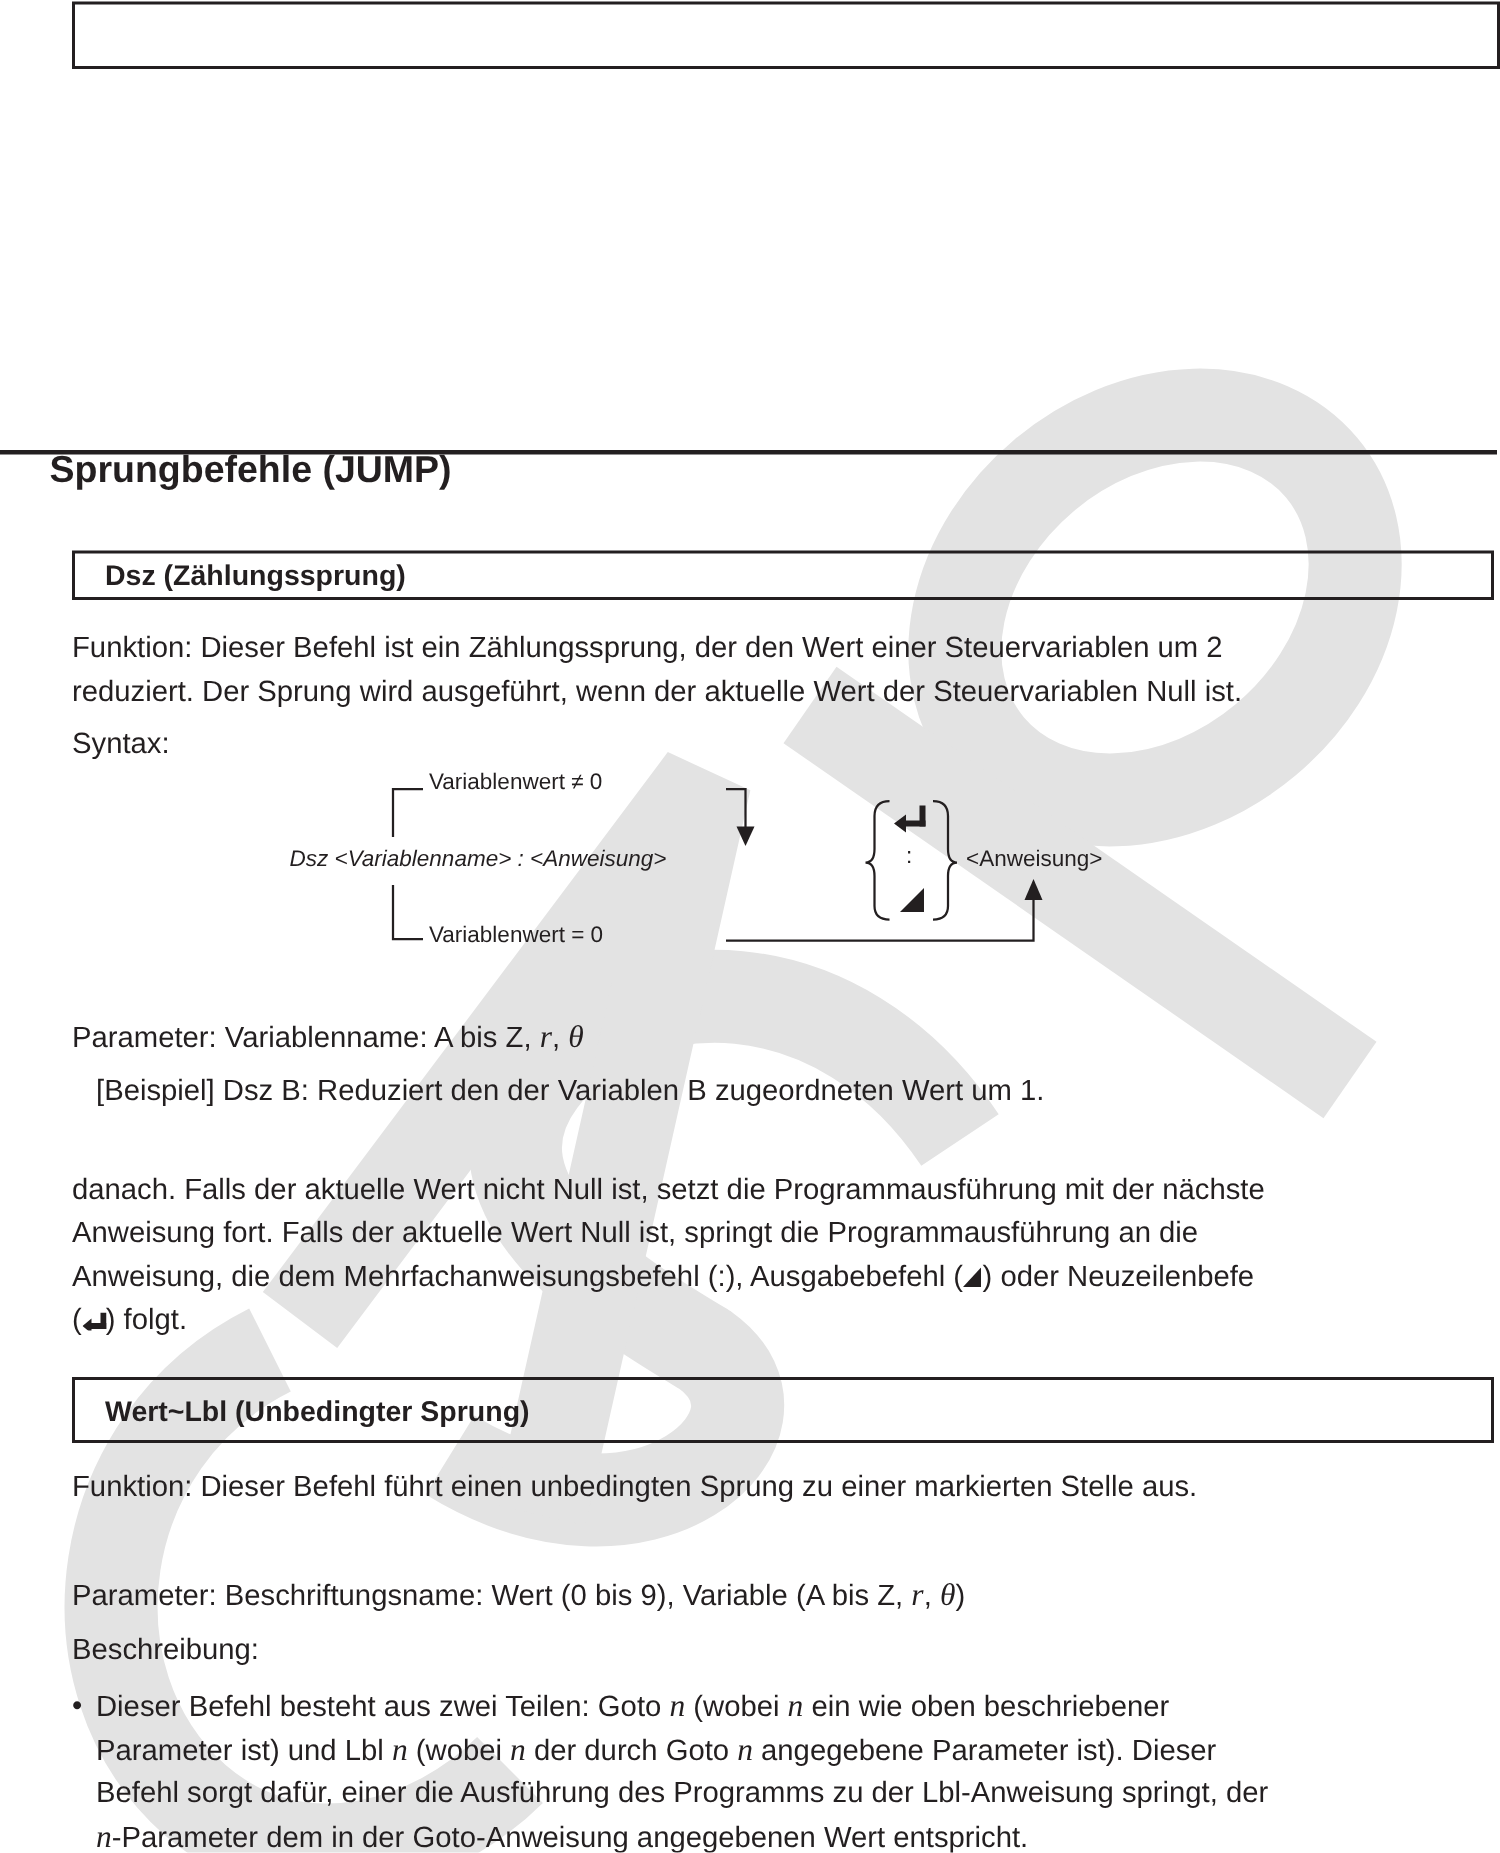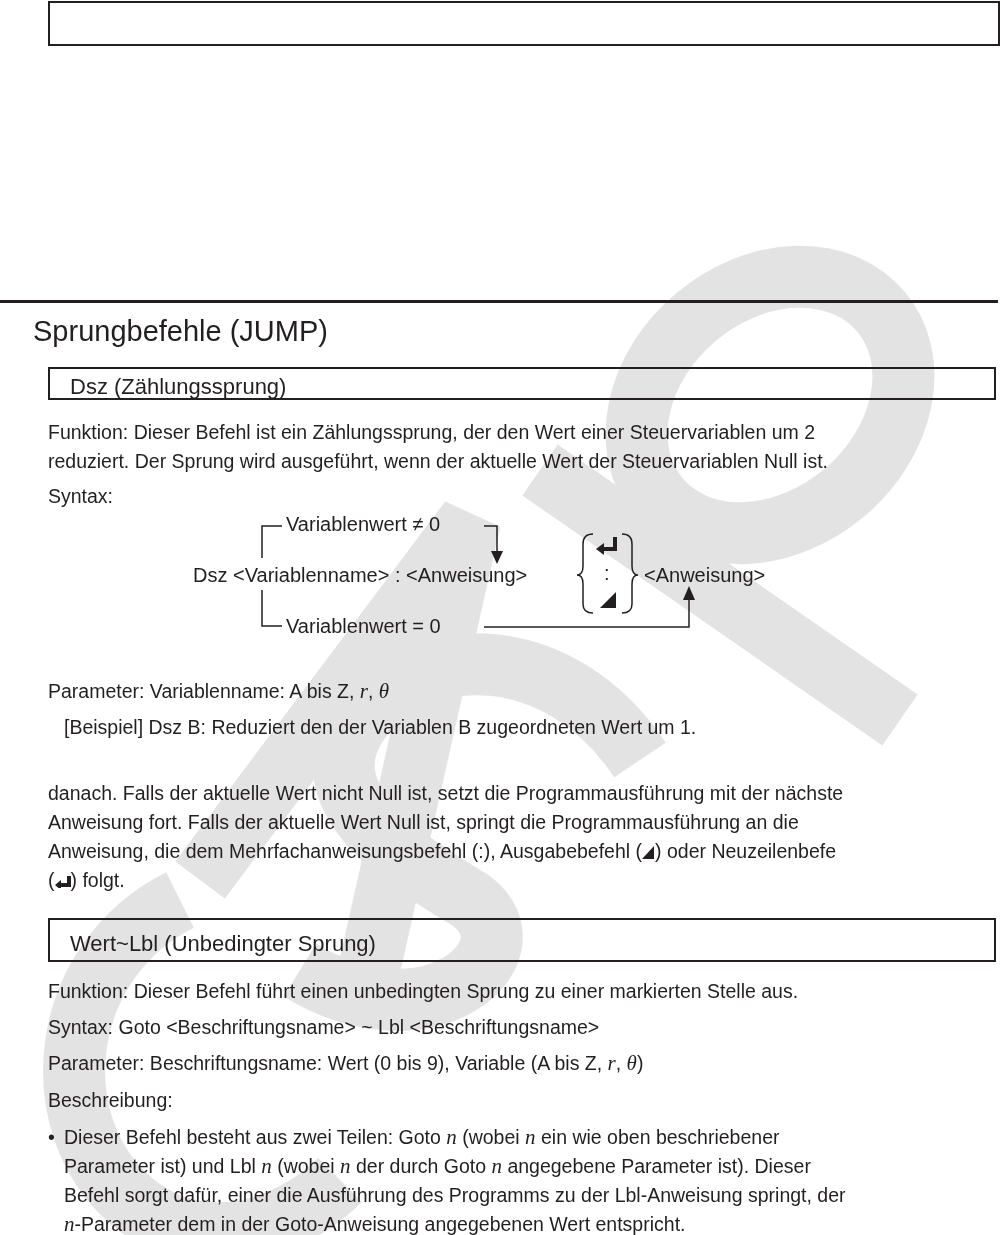--- a/index.html
+++ b/index.html
@@ -4,27 +4,27 @@
 <style>
   html, body { margin: 0; padding: 0; background: #ffffff; }
   body {
     width: 1000px; height: 1235px; position: relative; overflow: hidden;
     font-family: "Liberation Sans", sans-serif; color: #231f20;
   }
   .wm { position: absolute; left: 0; top: 0; width: 1000px; height: 1235px; z-index: 0; pointer-events: none; }
   .layer { position: absolute; left: 0; top: 0; width: 1000px; height: 1235px; z-index: 1; }
   .top-box { position: absolute; left: 48px; top: 1px; width: 948px; height: 41px; border: 2px solid #231f20; }
   .rule { position: absolute; left: 0; top: 300px; width: 998px; height: 3px; background: #231f20; }
-  .section-title { position: absolute; left: 33px; top: 315px; font-size: 29px; font-weight: normal; }
+  .section-title { position: absolute; left: 33px; top: 299px; font-size: 25px; font-weight: bold; }
   .cmd-box { position: absolute; left: 48px; width: 948px; height: 33px; border: 2px solid #231f20; box-sizing: border-box; }
-  .cmd-box span { position: absolute; left: 20px; top: 5px; font-size: 22px; font-weight: normal; }
+  .cmd-box span { position: absolute; left: 20px; top: 5px; font-size: 19px; font-weight: bold; }
   .p { position: absolute; left: 48px; font-size: 19.5px; line-height: 29px; white-space: nowrap; }
   .p b { font-weight: normal; }
   .it { font-family: "Liberation Serif", serif; font-style: italic; font-size: 21px; }
-  .diag { position: absolute; font-size: 20px; white-space: nowrap; }
+  .diag { position: absolute; font-size: 15px; white-space: nowrap; }
   .glyph-return { display: inline-block; width: 16px; height: 12px; vertical-align: -1px; }
   .glyph-tri { display: inline-block; width: 13px; height: 13px; vertical-align: -1px; }
 </style>
 </head>
 <body>
 
 <svg class="wm" viewBox="0 0 1000 1235">
   <g fill="none" stroke="#e3e3e3" stroke-width="62" stroke-linecap="butt">
 
     <ellipse cx="770" cy="405" rx="145" ry="115" transform="rotate(-40 770 405)"></ellipse>
@@ -67,21 +67,21 @@
 
     <g fill="#231f20">
       <rect x="613" y="37" width="4" height="14"></rect>
       <rect x="602" y="47" width="15" height="4"></rect>
       <polygon points="596,49 604,43 604,55"></polygon>
     </g>
 
     <polygon points="616,92 616,108 600,108" fill="#231f20"></polygon>
   </svg>
   <div class="diag" style="left:286px;top:513px;">Variablenwert ≠ 0</div>
-  <div class="diag" style="left:193px;top:564px;">Dsz &lt;Variablenname&gt; : &lt;Anweisung&gt;</div>
+  <div class="diag" style="left:193px;top:564px;font-style:italic;">Dsz &lt;Variablenname&gt; : &lt;Anweisung&gt;</div>
   <div class="diag" style="left:604px;top:562px;">:</div>
   <div class="diag" style="left:644px;top:564px;">&lt;Anweisung&gt;</div>
   <div class="diag" style="left:286px;top:615px;">Variablenwert = 0</div>
 
   <div class="p" style="top:677px;"><b>Parameter:</b><span> Variablenname: A bis Z, </span><span class="it">r</span><span>, </span><span class="it">θ</span></div>
   <div class="p" style="top:713px;left:64px;">[Beispiel] Dsz B: Reduziert den der Variablen B zugeordneten Wert um 1.</div>
 
   <div class="p" style="top:779px;">danach. Falls der aktuelle Wert nicht Null ist, setzt die Programmausführung mit der nächste</div>
   <div class="p" style="top:808px;">Anweisung fort. Falls der aktuelle Wert Null ist, springt die Programmausführung an die</div>
   <div class="p" style="top:837px;"><span>Anweisung, die dem Mehrfachanweisungsbefehl (:), Ausgabebefehl (</span><svg class="glyph-tri" viewBox="0 0 13 13">
@@ -91,21 +91,20 @@
         <rect x="12" y="0" width="4" height="11" fill="#231f20"></rect>
         <rect x="4" y="7" width="12" height="4" fill="#231f20"></rect>
         <polygon points="0,9 6,4 6,14" fill="#231f20"></polygon>
       </svg><span>) folgt.</span></div>
 
   <div class="cmd-box" style="top:918px;height:44px;">
     <span style="top:11px;">Wert~Lbl (Unbedingter Sprung)</span>
   </div>
 
   <div class="p" style="top:977px;"><b>Funktion:</b><span> Dieser Befehl führt einen unbedingten Sprung zu einer markierten Stelle aus.</span></div>
-  <div class="p" style="top:1013px;"><b>Syntax:</b><span> Goto &lt;Beschriftungsname&gt; ~ Lbl &lt;Beschriftungsname&gt;</span></div>
   <div class="p" style="top:1049px;"><b>Parameter:</b><span> Beschriftungsname: Wert (0 bis 9), Variable (A bis Z, </span><span class="it">r</span><span>, </span><span class="it">θ</span><span>)</span></div>
   <div class="p" style="top:1086px;"><b>Beschreibung:</b></div>
 
   <div class="p" style="top:1123px;">•</div>
   <div class="p" style="top:1152px;left:64px;"><span>Parameter ist) und Lbl  </span><span class="it">n</span><span> (wobei </span><span class="it">n</span><span> der durch Goto </span><span class="it">n</span><span> angegebene Parameter ist). Dieser</span></div>
   <div class="p" style="top:1123px;left:64px;"><span>Dieser Befehl besteht aus zwei Teilen: Goto </span><span class="it">n</span><span> (wobei </span><span class="it">n</span><span> ein wie oben beschriebener</span></div>
   <div class="p" style="top:1181px;left:64px;">Befehl sorgt dafür, einer die Ausführung des Programms zu der Lbl-Anweisung springt, der</div>
   <div class="p" style="top:1210px;left:64px;"><span class="it">n</span><span>-Parameter dem in der Goto-Anweisung angegebenen Wert entspricht.</span></div>
 </div>
 

